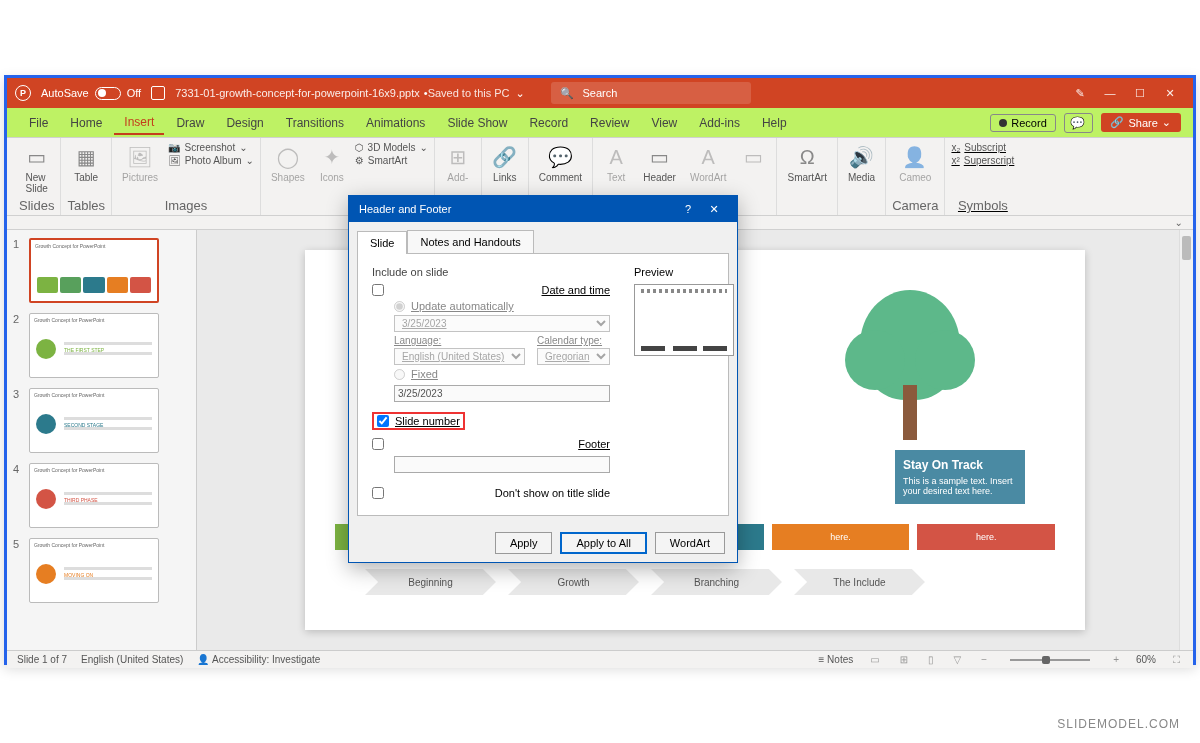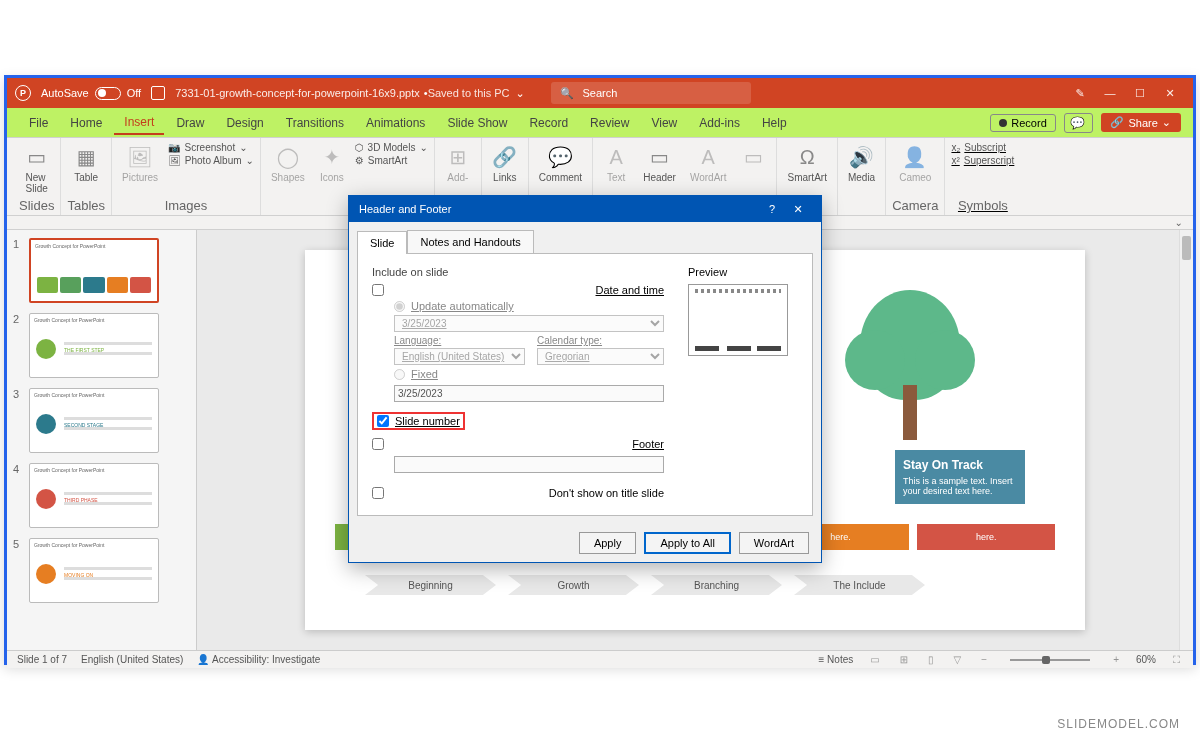--- a/index.html
+++ b/index.html
@@ -56,29 +56,29 @@
 .tree { position: absolute; right: 120px; top: 40px; width: 110px; height: 150px; }
 .tree-crown { width: 100px; height: 110px; background: #5db88a; border-radius: 50% 50% 45% 45%; position: absolute; top: 0; left: 5px; }
 .tree-crown::before { content:''; position:absolute; width:60px; height:60px; background:#5db88a; border-radius:50%; left:-15px; top:40px; }
 .tree-crown::after { content:''; position:absolute; width:60px; height:60px; background:#5db88a; border-radius:50%; right:-15px; top:40px; }
 .tree-trunk { width: 14px; height: 55px; background: #8b5a3c; position: absolute; bottom: 0; left: 48px; }
 .stay-box { position: absolute; right: 60px; top: 200px; width: 130px; background: #4a8aa3; color: #fff; padding: 8px; font-size: 9px; }
 .stay-box .st-title { font-weight: bold; font-size: 12px; margin-bottom: 4px; }
 .phase-row { position: absolute; bottom: 80px; left: 30px; right: 30px; display: flex; gap: 8px; }
 .phase { flex: 1; height: 26px; color: #fff; font-size: 9px; display: flex; align-items: center; justify-content: center; }
 .arrows-row { position: absolute; bottom: 35px; left: 60px; right: 160px; display: flex; gap: 12px; }
-.arrow-chev { flex: 1; height: 20px; background: #e8e8e8; position: relative; display: flex; align-items: center; justify-content: center; font-size: 10px; color: #555; clip-path: polygon(0 0, 90% 0, 100% 50%, 90% 100%, 0 100%, 10% 50%); }
+.arrow-chev { flex: 1; height: 26px; background: #e8e8e8; position: relative; display: flex; align-items: center; justify-content: center; font-size: 10px; color: #555; clip-path: polygon(0 0, 90% 0, 100% 50%, 90% 100%, 0 100%, 10% 50%); }
 .statusbar { height: 18px; background: #f3f2f1; border-top: 1px solid #ccc; display: flex; align-items: center; font-size: 10px; color: #555; padding: 0 10px; gap: 14px; }
 .statusbar .flex { flex: 1; }
 .sb-ico { opacity: 0.6; padding: 0 3px; }
 .zoom-slider { width: 80px; height: 2px; background: #999; position: relative; margin: 0 6px; }
 .zoom-slider::before { content:''; width:8px; height:8px; background:#666; position:absolute; left:40%; top:-3px; border-radius:2px; }
 
 
-.dialog { position: absolute; top: 195px; left: 348px; width: 474px; background: #f0f0f0; border: 1px solid #0055b3; box-shadow: 0 6px 20px rgba(0,0,0,0.3); z-index: 100; }
+.dialog { position: absolute; top: 195px; left: 348px; width: 390px; background: #f0f0f0; border: 1px solid #0055b3; box-shadow: 0 6px 20px rgba(0,0,0,0.3); z-index: 100; }
 .dlg-title { height: 26px; background: #0055b3; color: #fff; display: flex; align-items: center; padding: 0 10px; font-size: 11px; }
 .dlg-title .flex { flex: 1; }
 .dlg-title .dlg-btn { width: 26px; text-align: center; }
 .dlg-tabs { display: flex; padding: 8px 8px 0; gap: 0; background: #f0f0f0; }
 .dlg-tab { padding: 5px 12px; font-size: 11px; border: 1px solid #bbb; background: #f8f8f8; border-bottom: none; }
 .dlg-tab.active { background: #fff; position: relative; top: 1px; }
 .dlg-body { margin: 0 8px 8px; border: 1px solid #bbb; background: #fff; padding: 12px 14px; display: flex; gap: 24px; }
 .dlg-left { flex: 1; }
 .dlg-right { width: 110px; }
 .inc-label { font-size: 11px; color: #444; margin-bottom: 6px; }

